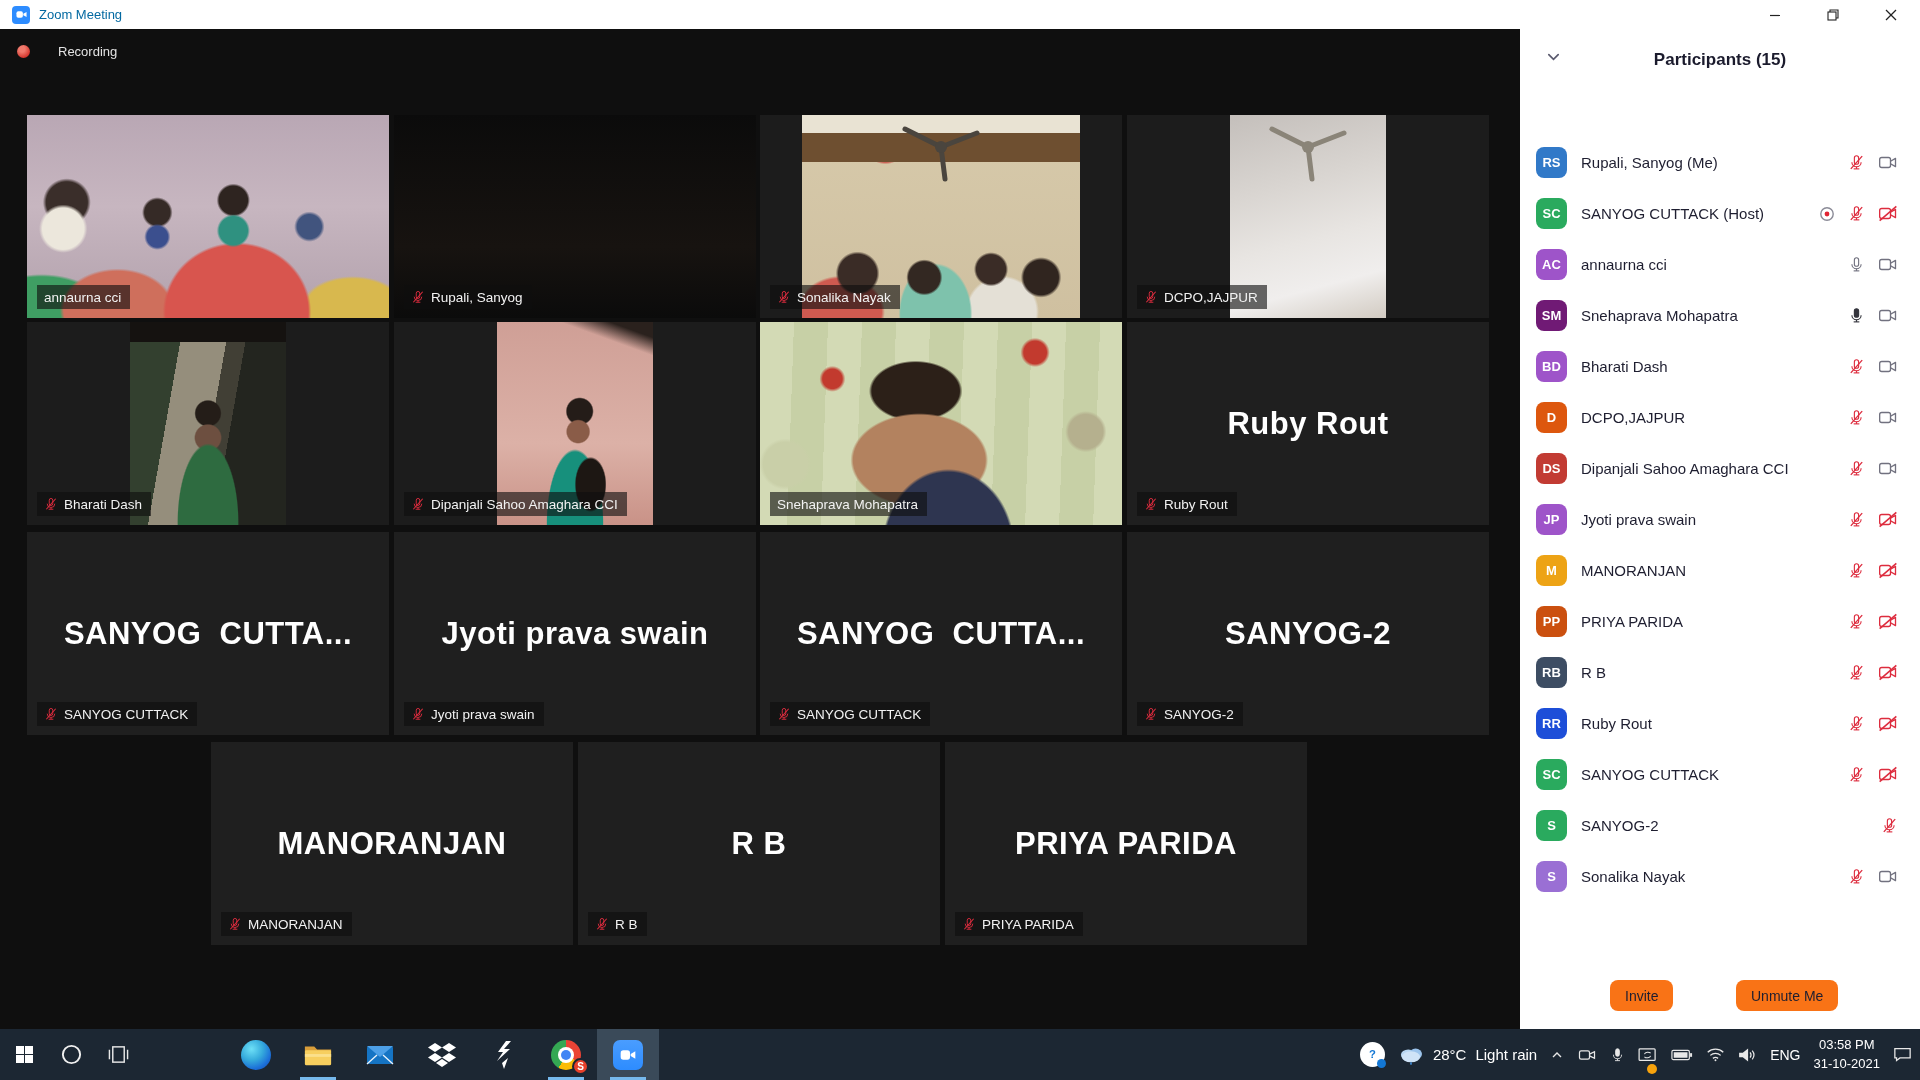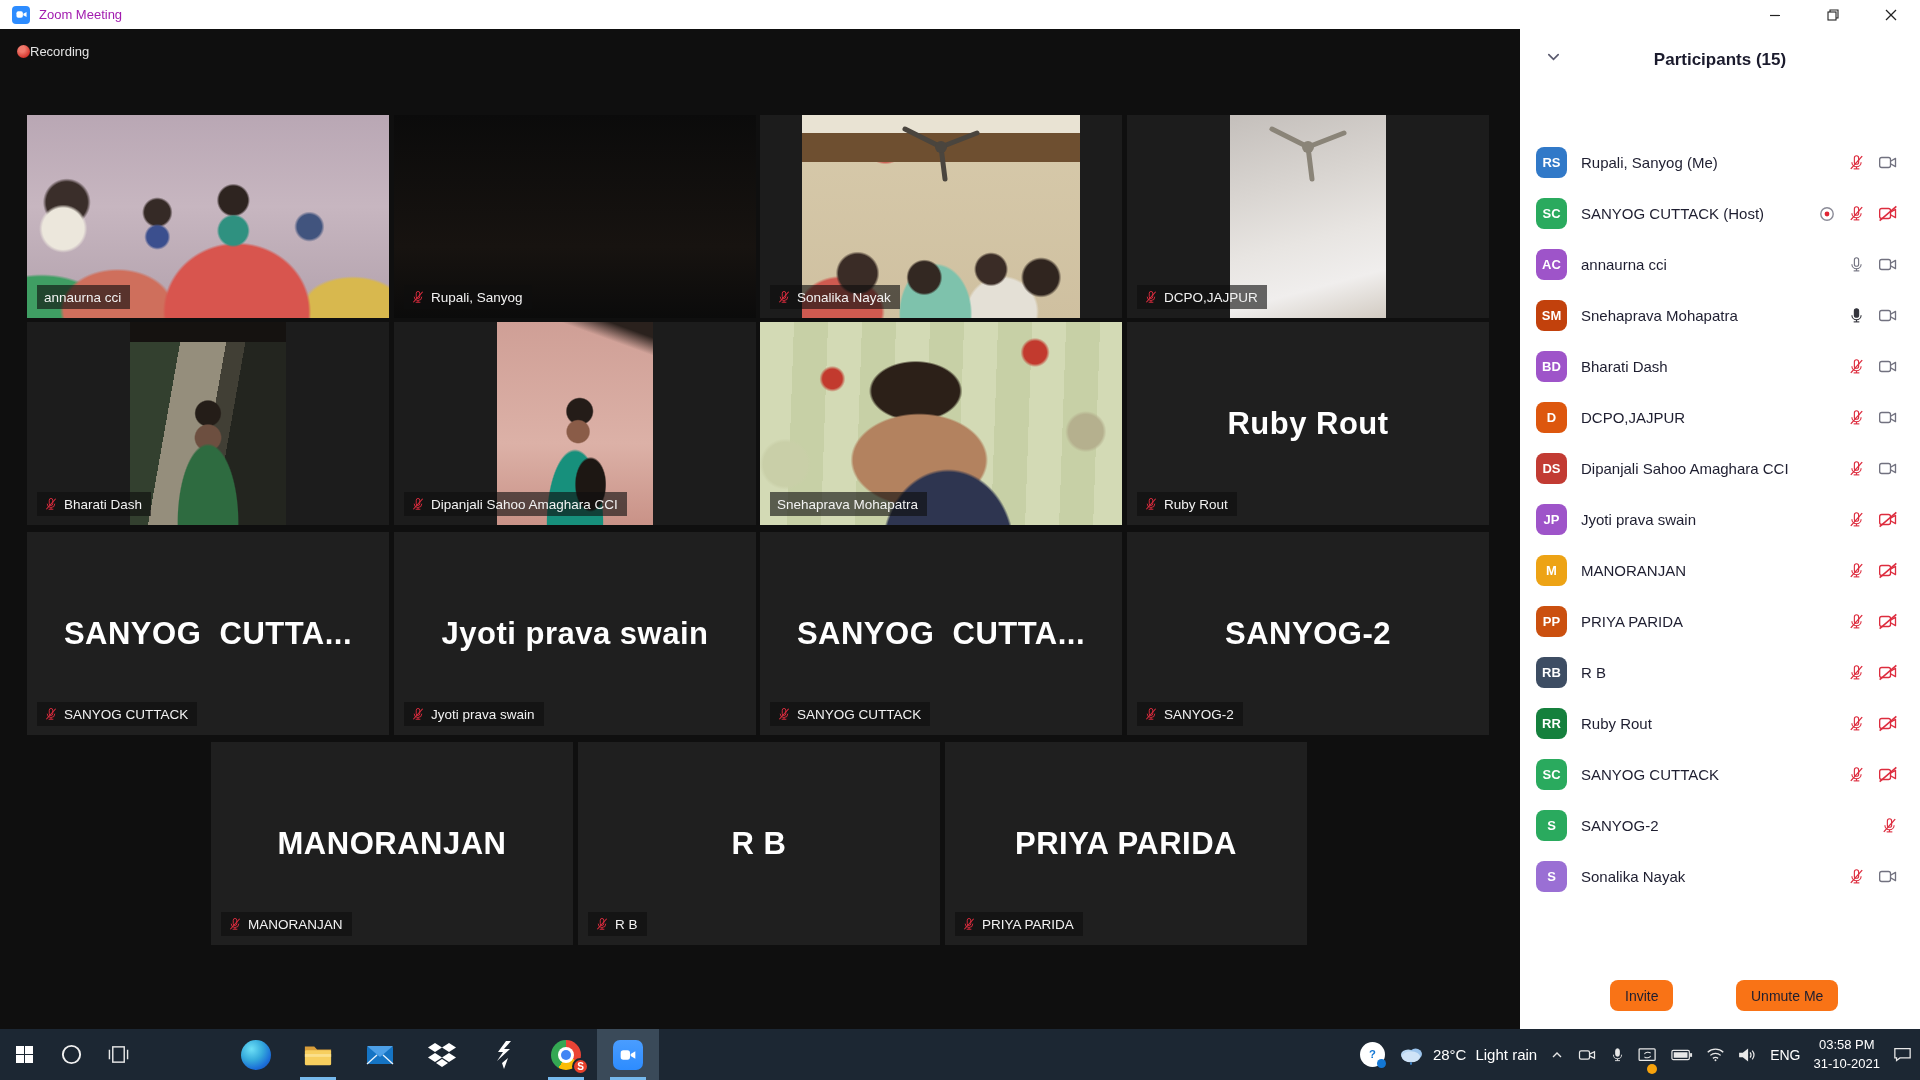--- a/index.html
+++ b/index.html
@@ -3,28 +3,28 @@
 <meta charset="utf-8">
 <style>
   * { box-sizing: border-box; margin: 0; padding: 0; }
   html,body { width:1920px; height:1080px; overflow:hidden; background:#000;
     font-family:"Liberation Sans", sans-serif; }
 
   
   .titlebar { height:29px; background:#fff; display:flex; align-items:center; position:relative; }
   .zoom-logo { width:18px; height:18px; border-radius:4px; background:#2d8cff; margin-left:12px;
     display:flex; align-items:center; justify-content:center; }
-  .title-text { margin-left:9px; font-size:13px; color:#a21caf; }
+  .title-text { margin-left:9px; font-size:13px; color:#0369a1; }
   .win-controls { position:absolute; right:0; top:0; height:100%; display:flex; }
   .win-btn { width:58px; height:29px; display:flex; align-items:center; justify-content:center; background:transparent; border:none; }
 
   
   .main { position:relative; width:1920px; height:1000px; background:#101010; }
   .video-area { position:absolute; left:0; top:0; width:1520px; height:1000px; background:#0f0f0f; }
-  .recording { position:absolute; left:17px; top:15px; display:flex; align-items:center; gap:0;
+  .recording { position:absolute; left:17px; top:15px; display:flex; align-items:center; gap:28px;
     color:#e3e3e3; font-size:13px; }
   .rec-dot { width:13px; height:13px; border-radius:50%;
     background:radial-gradient(circle at 38% 32%, #f07a6d 0 25%, #d5382f 70%, #9c241e 100%); }
 
   
   .tile { position:absolute; background:#1f1f1f; overflow:hidden; }
   .tile.active { outline:3px solid #d9e650; outline-offset:-3px; }
   .video { position:absolute; inset:0; }
   .pillar { position:absolute; top:0; bottom:0; left:50%; transform:translateX(-50%); }
   .tile .bg-black { position:absolute; inset:0; background:#1c1c1c; }
@@ -494,21 +494,21 @@
       <span style="display:flex">
               <svg width="20" height="17" viewBox="0 0 24 20">
     <rect x="2" y="4" width="13" height="12" rx="2.5" fill="none" stroke="#71717f" stroke-width="1.6"></rect>
     <path d="M15 8.5 L21 5 V15 L15 11.5" fill="none" stroke="#71717f" stroke-width="1.6" stroke-linejoin="round"></path>
 
   </svg>
             </span>
     </span>
         </div>
         <div class="prow">
-    <span class="avatar" style="background:#c2410c">SM</span>
+    <span class="avatar" style="background:#701a75">SM</span>
     <span class="pname">Snehaprava Mohapatra</span>
     <span class="picons">
 
       <span style="display:flex">
               <svg width="17" height="17" viewBox="0 0 24 24">
     <rect x="9" y="2.5" width="6" height="12" rx="3" fill="#33343c" stroke="#33343c" stroke-width="1.6"></rect>
     <path d="M5.5 11.5a6.5 6.5 0 0 0 13 0" fill="none" stroke="#33343c" stroke-width="1.6"></path>
     <line x1="12" y1="18" x2="12" y2="21" stroke="#33343c" stroke-width="1.6"></line>
     <line x1="8" y1="21" x2="16" y2="21" stroke="#33343c" stroke-width="1.6"></line>
 
@@ -678,21 +678,21 @@
       <span style="display:flex">
               <svg width="20" height="17" viewBox="0 0 24 20">
     <rect x="2" y="4" width="13" height="12" rx="2.5" fill="none" stroke="#dd2c3e" stroke-width="1.6"></rect>
     <path d="M15 8.5 L21 5 V15 L15 11.5" fill="none" stroke="#dd2c3e" stroke-width="1.6" stroke-linejoin="round"></path>
     <line x1="2" y1="18.5" x2="22" y2="1.5" stroke="#dd2c3e" stroke-width="1.9"></line>
   </svg>
             </span>
     </span>
         </div>
         <div class="prow">
-    <span class="avatar" style="background:#15803d">RR</span>
+    <span class="avatar" style="background:#1d4ed8">RR</span>
     <span class="pname">Ruby Rout</span>
     <span class="picons">
 
       <span style="display:flex">
               <svg width="17" height="17" viewBox="0 0 24 24">
     <rect x="9" y="2.5" width="6" height="12" rx="3" fill="none" stroke="#dd2c3e" stroke-width="1.6"></rect>
     <path d="M5.5 11.5a6.5 6.5 0 0 0 13 0" fill="none" stroke="#dd2c3e" stroke-width="1.6"></path>
     <line x1="12" y1="18" x2="12" y2="21" stroke="#dd2c3e" stroke-width="1.6"></line>
     <line x1="8" y1="21" x2="16" y2="21" stroke="#dd2c3e" stroke-width="1.6"></line>
     <line x1="4" y1="21" x2="20" y2="3" stroke="#dd2c3e" stroke-width="1.9"></line>

